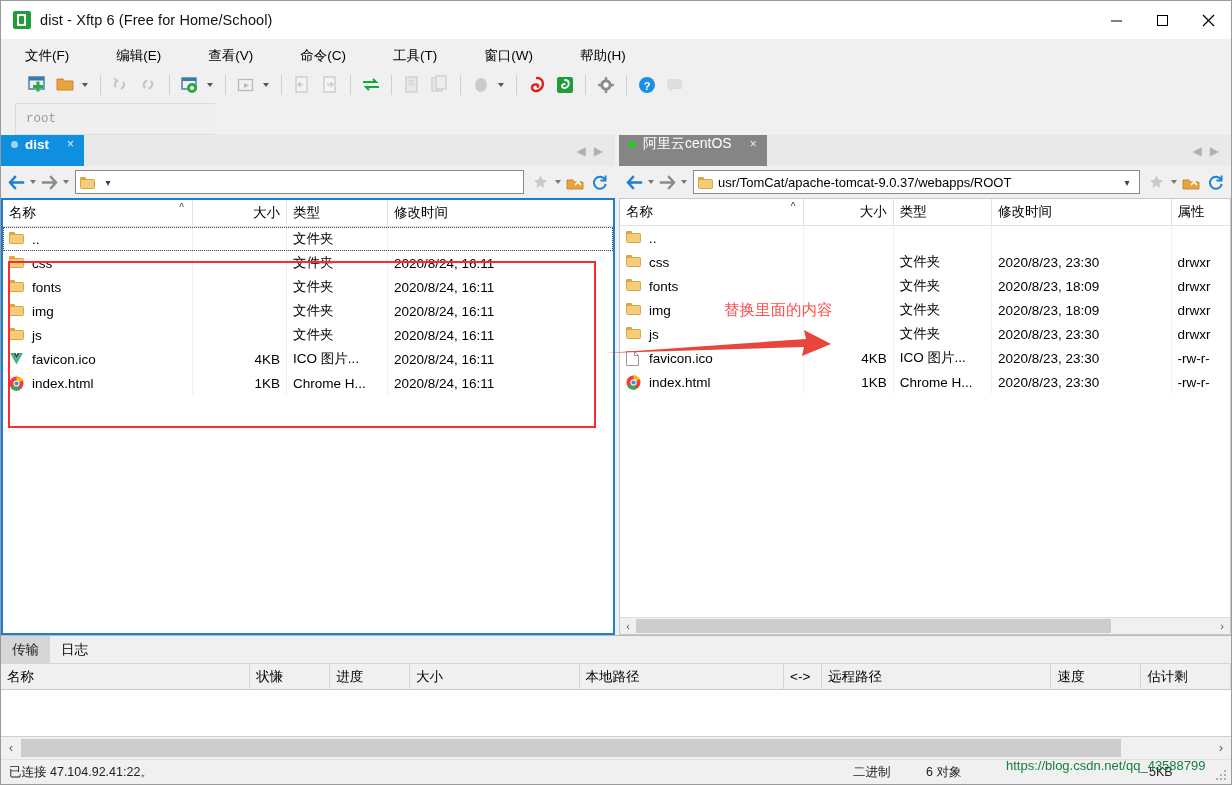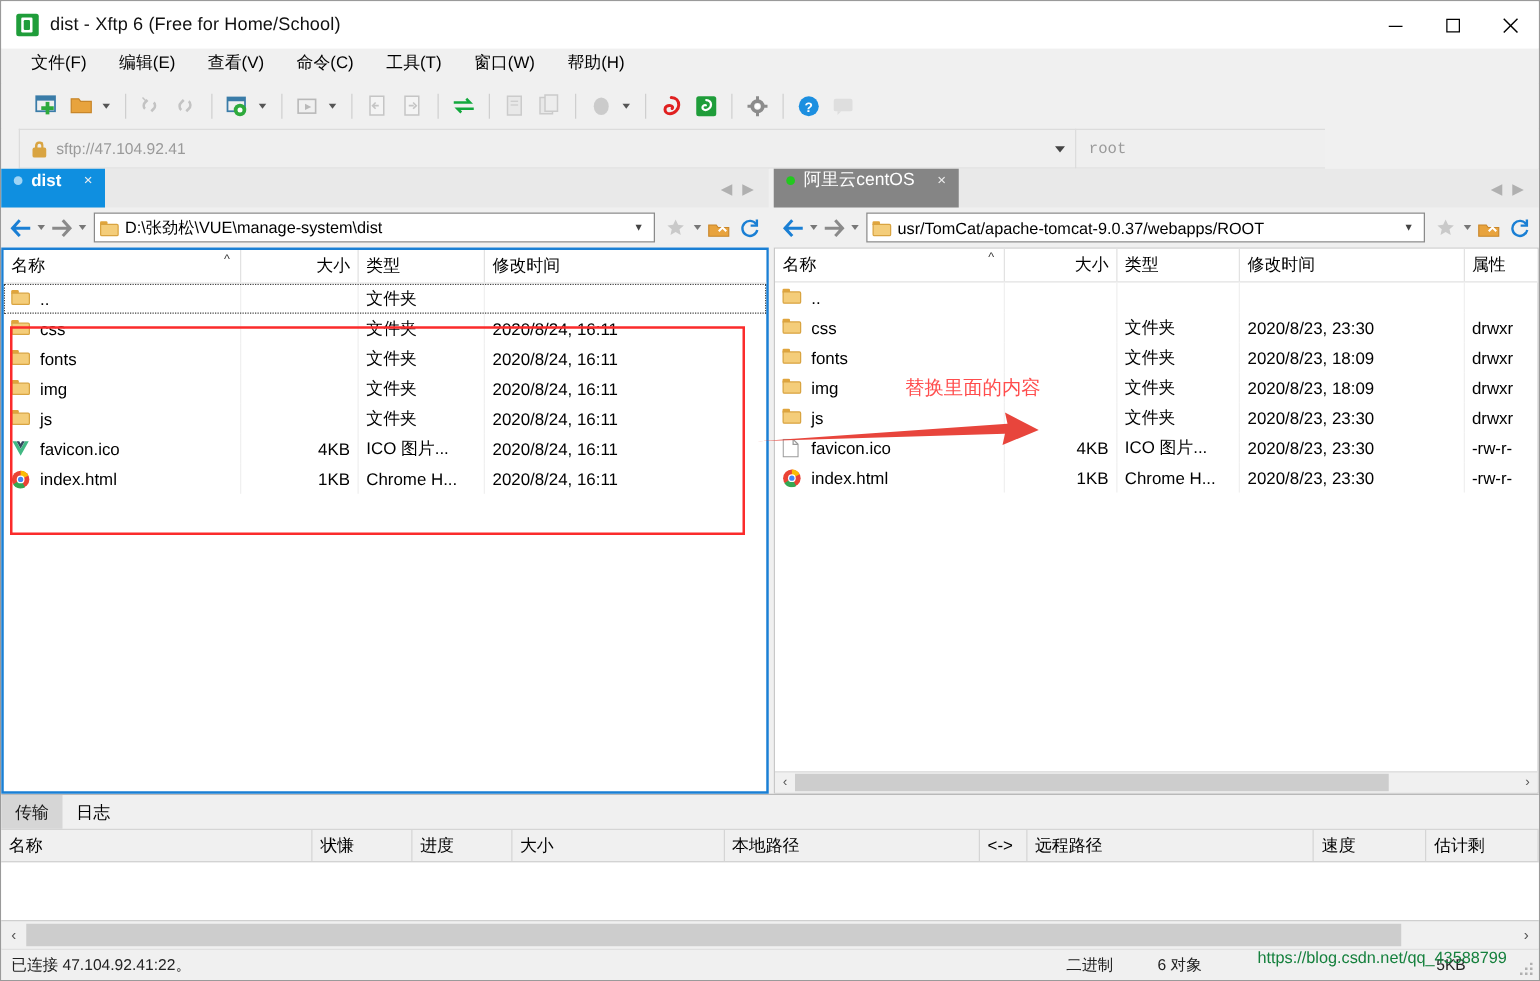--- a/index.html
+++ b/index.html
@@ -19,21 +19,21 @@
   .title-icon:after{content:"";position:absolute;left:4px;top:3px;width:9px;height:12px;
      background:#fff;border-radius:1px;}
   .title-icon:before{content:"";position:absolute;left:6px;top:5px;width:5px;height:8px;
      background:#1f9d3a;border-radius:1px;z-index:2;}
   .title-text{font-size:14.5px;color:#111;letter-spacing:.1px;}
   .win-btns{margin-left:auto;display:flex;height:38px;}
   .win-btn{width:46px;height:38px;display:flex;align-items:center;justify-content:center;}
   .win-btn svg{display:block;}
 
   
-  .menubar{height:28px;background:#f0f0f0;display:flex;align-items:flex-start;padding-left:22px;flex:0 0 auto;}
+  .menubar{height:28px;background:#f0f0f0;display:flex;align-items:flex-end;padding-left:22px;flex:0 0 auto;gap:21px;}
   .menu-item{font-size:13.5px;color:#000;margin-right:22px;padding:2px 2px;white-space:nowrap;}
 
   
   .toolbar{height:36px;background:#f0f0f0;display:flex;align-items:center;padding-left:22px;flex:0 0 auto;}
   .tb{display:flex;align-items:center;height:30px;}
   .tb-ico{width:24px;height:24px;display:flex;align-items:center;justify-content:center;margin:0 2px;}
   .tb-caret{width:11px;height:22px;display:flex;align-items:center;justify-content:center;margin-right:4px;}
   .tb-caret:after{content:"";border-left:3.5px solid transparent;border-right:3.5px solid transparent;
      border-top:4px solid #555;display:block;}
   .tb-sep{width:1px;height:20px;background:#cfcfcf;margin:0 6px;}
@@ -314,28 +314,20 @@
       <div class="tb-ico">
         <svg width="20" height="20" opacity=".35">
             <rect x="2" y="4" width="15" height="10" rx="1.5" fill="#bdbdbd"></rect>
             <path d="M5 14l0 3 3-3z" fill="#bdbdbd"></path>
           </svg>
       </div>
     </div>
   </div>
 
   <div class="addrrow">
-    <div class="addr-main">
-      <div class="lock">
-        <div class="lock-sh"></div>
-          <div class="lock-body"></div>
-      </div>
-      <span class="addr-text">sftp://47.104.92.41</span>
-      <div class="addr-caret" style="margin-left:auto"></div>
-    </div>
     <div class="addr-user">root</div>
   </div>
 
   <div class="panes">
 
     <div class="pane pane-left">
       <div class="tabstrip">
         <div class="tab active">
           <span class="tab-dot" style="background:#9fd4f5"></span>
           <span class="tab-label">dist</span>
@@ -357,21 +349,20 @@
         <div class="nav-arrow">
           <svg width="17" height="15">
               <path d="M10 2l5 5.5L10 13M14.5 7.5H2" fill="none" stroke="#8a8a8a" stroke-width="2.4" stroke-linecap="square"></path>
             </svg>
         </div>
         <div class="nav-caret"></div>
         <div class="path-input">
           <span class="path-folder">
             <span class="folder" style="display:block"></span>
           </span>
-          <span class="path-text">D:\张劲松\VUE\manage-system\dist</span>
           <span class="path-drop">▾</span>
         </div>
         <div class="pb-ico">
           <svg width="17" height="16">
               <path d="M8.5 1.5l2 4.3 4.6.5-3.5 3.1 1 4.6-4.1-2.4-4.1 2.4 1-4.6L1.9 6.3l4.6-.5z" fill="#c9c9c9"></path>
             </svg>
         </div>
         <div class="nav-caret"></div>
         <div class="pb-ico">
           <svg width="18" height="16">

